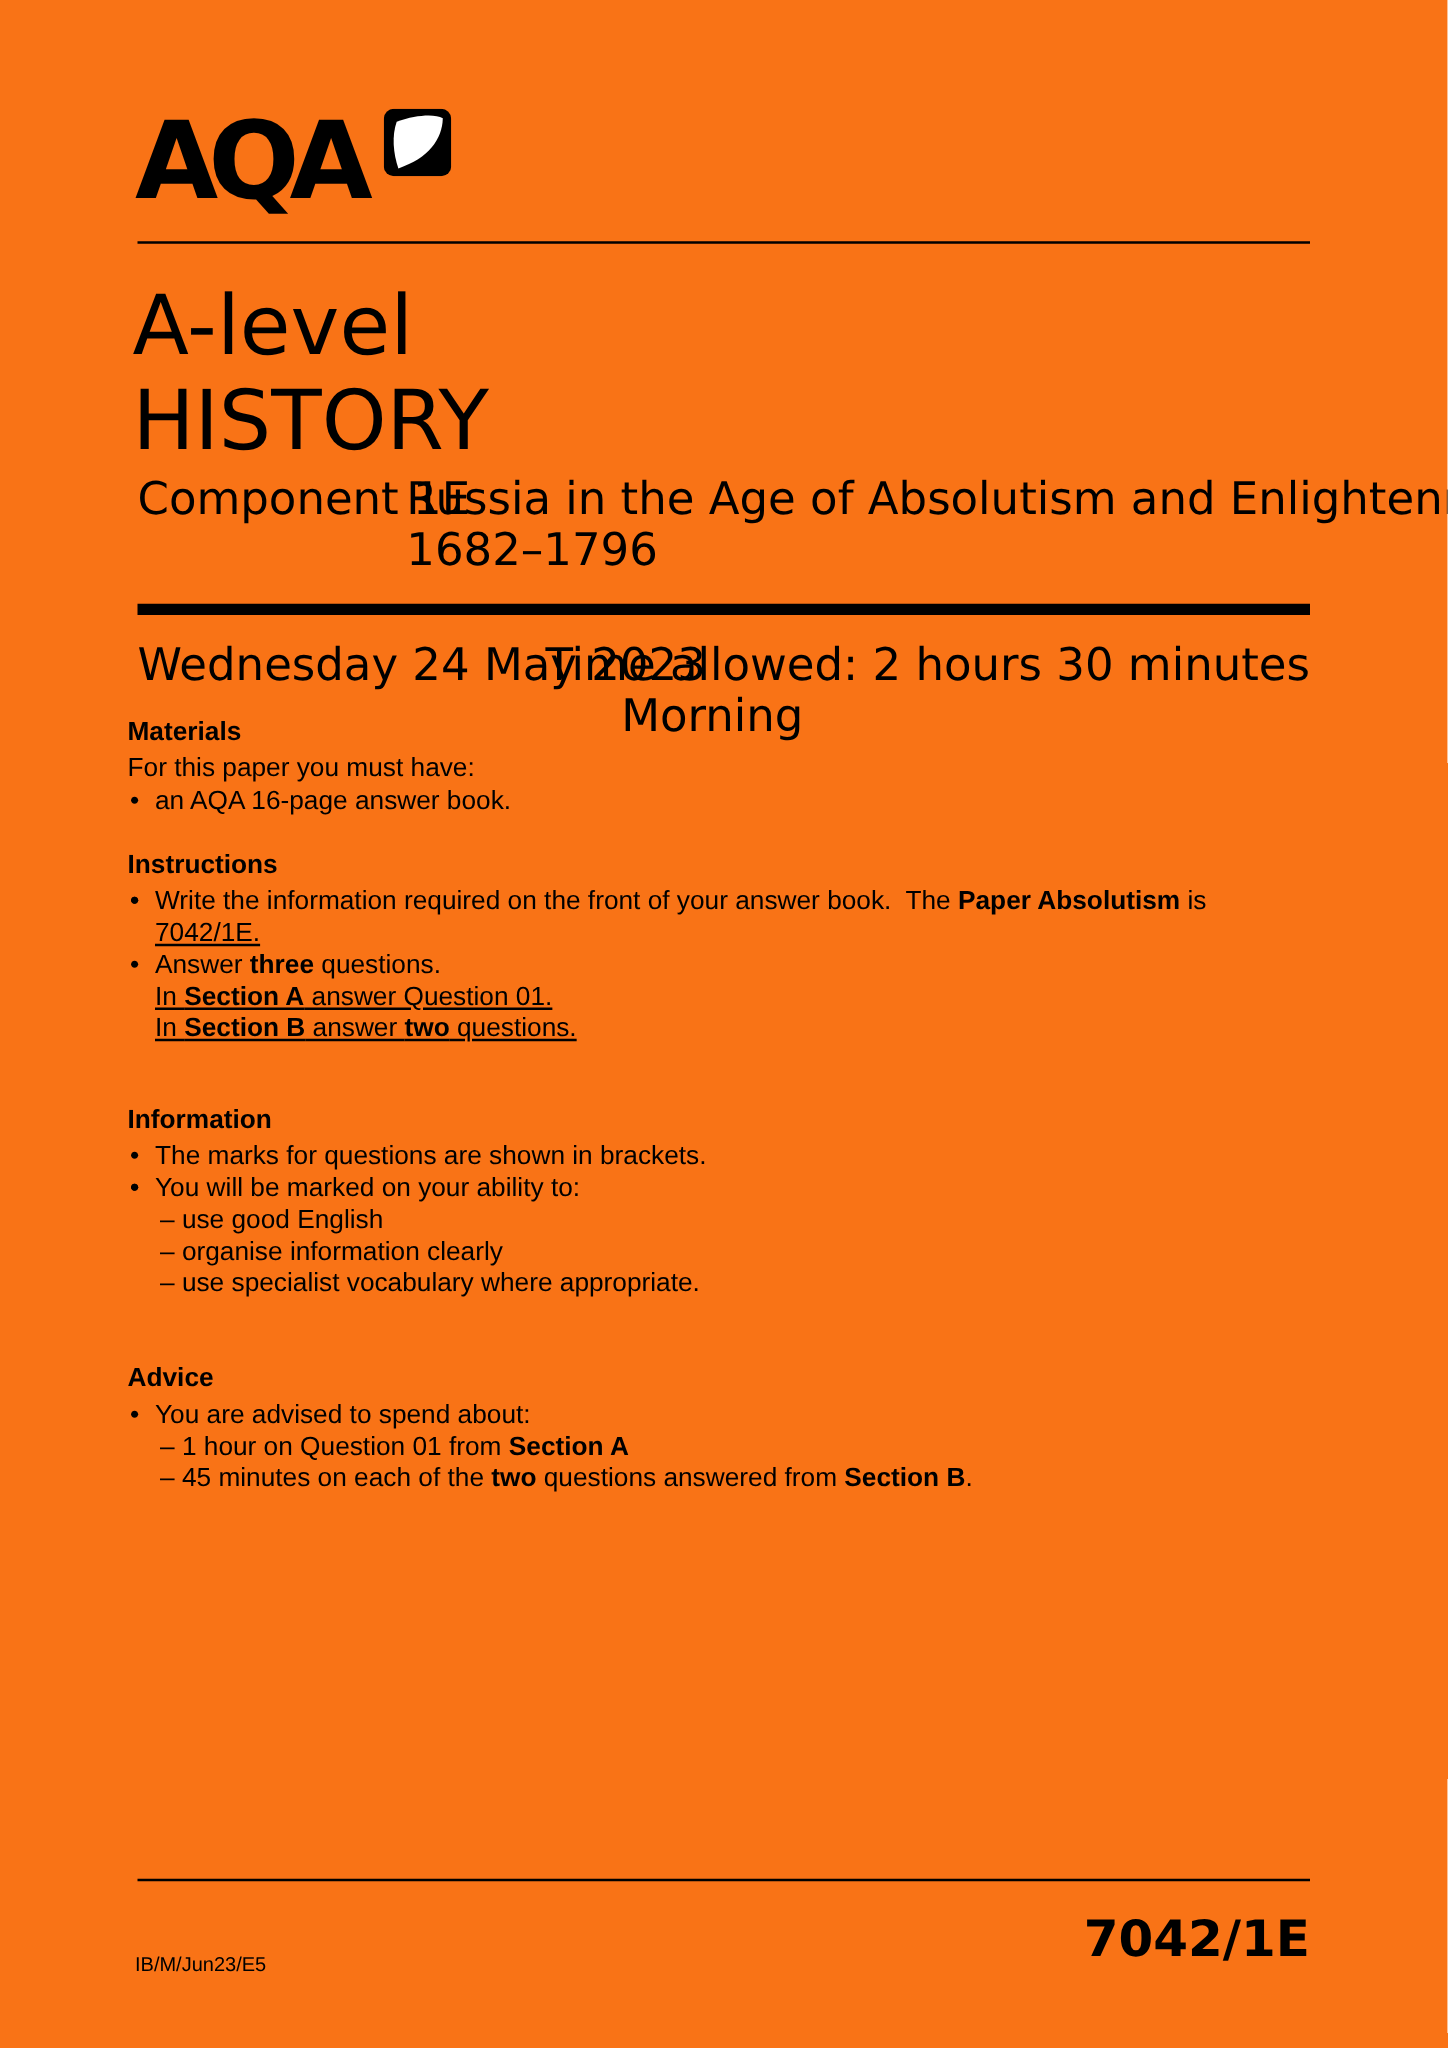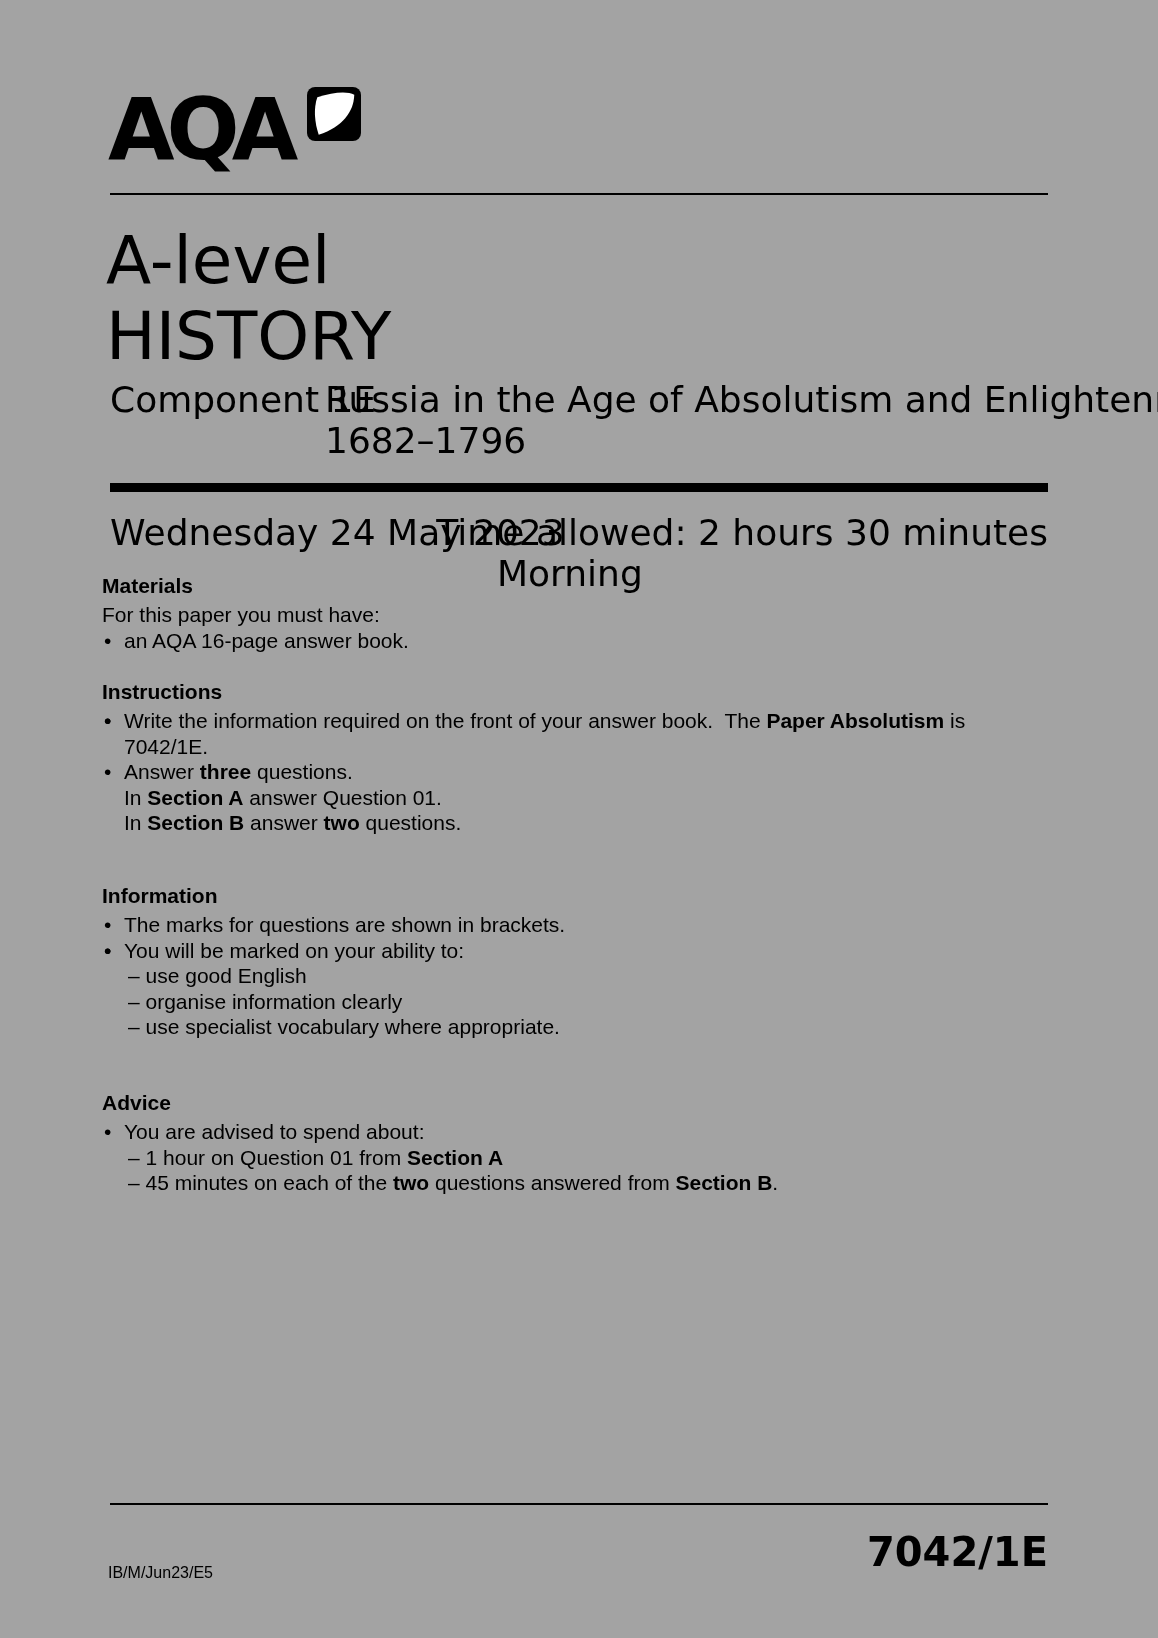--- a/index.html
+++ b/index.html
@@ -1,18 +1,18 @@
 <!DOCTYPE html>
 <html><head>
 <meta charset="utf-8">
 <style>
   html,body{margin:0;padding:0;background:#fff;}
   body{width:1158px;height:1638px;position:relative;overflow:hidden;
        font-family:"Liberation Sans",sans-serif;color:#000;}
-  .page{position:absolute;inset:0;background:#a3a3a3;}
+  .page{position:absolute;inset:0;background:#f97316;}
 
   
   .logo{position:absolute;left:108px;top:86px;height:90px;}
   .logo-text{position:absolute;left:0;top:0;
      font-family:"DejaVu Sans",sans-serif;font-weight:700;
      font-size:86px;line-height:86px;letter-spacing:-8px;color:#000;}
   .leaf{position:absolute;left:199px;top:1px;width:54px;height:54px;}
 
   
   .rule{position:absolute;left:110px;width:938px;background:#000;}
@@ -40,21 +40,21 @@
   .sess-time{position:absolute;right:0;white-space:nowrap;}
 
   
   .sections{position:absolute;inset:0;border-radius:24px;}
   .sec{position:absolute;left:102px;width:950px;}
   .sec h3{margin:0 0 3px 0;font:bold 21px/26px "Liberation Sans",sans-serif;}
   .line{position:relative;font:21px/25.5px "Liberation Sans",sans-serif;
         white-space:pre-wrap;}
   .line b{font-weight:bold;}
   .bullet{padding-left:22px;}
-  .cont{padding-left:22px;}
+  .cont{padding-left:22px;text-decoration:underline;}
   .dash{padding-left:26px;}
   .marker{position:absolute;left:2px;top:0;}
 
   
   .issue-code{position:absolute;left:108px;top:1563px;
      font:16px/20px "Liberation Sans",sans-serif;}
   .paper-ref{position:absolute;right:110px;top:1530px;
      font-family:"DejaVu Sans",sans-serif;font-weight:700;
      font-size:40px;line-height:44px;}
 </style>

